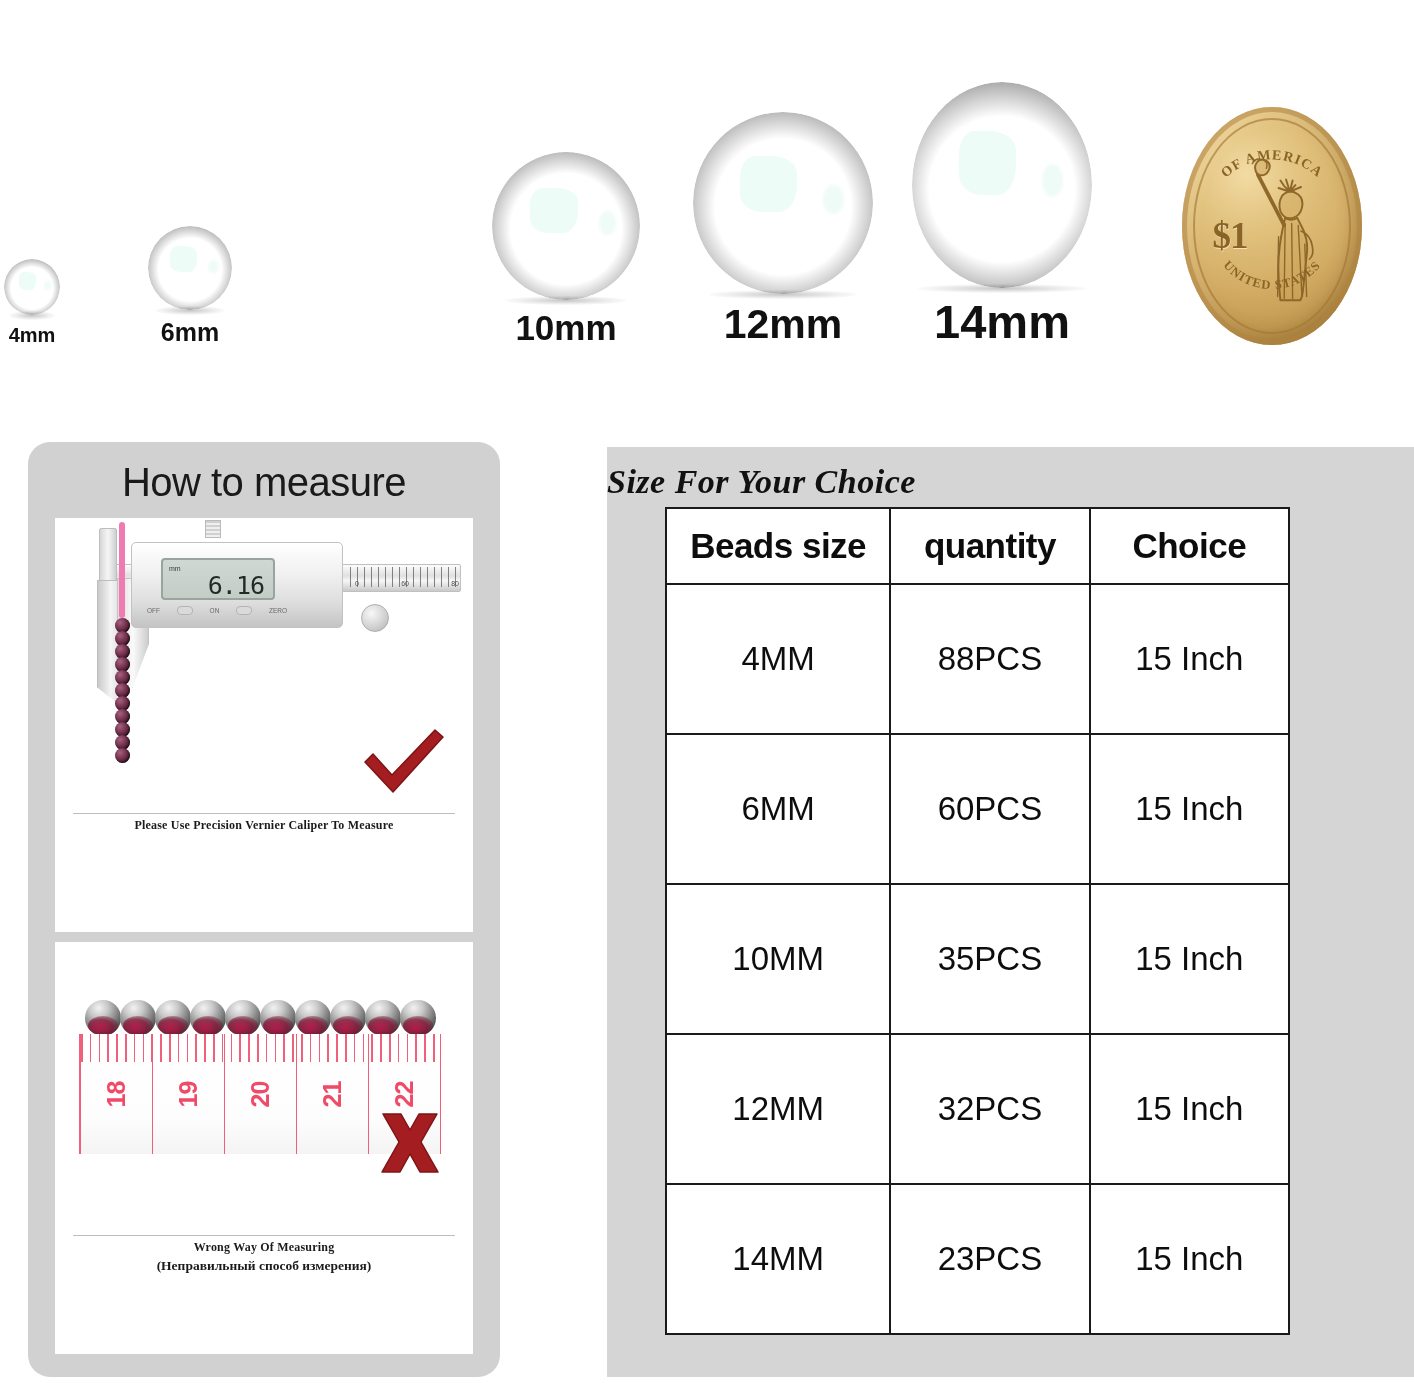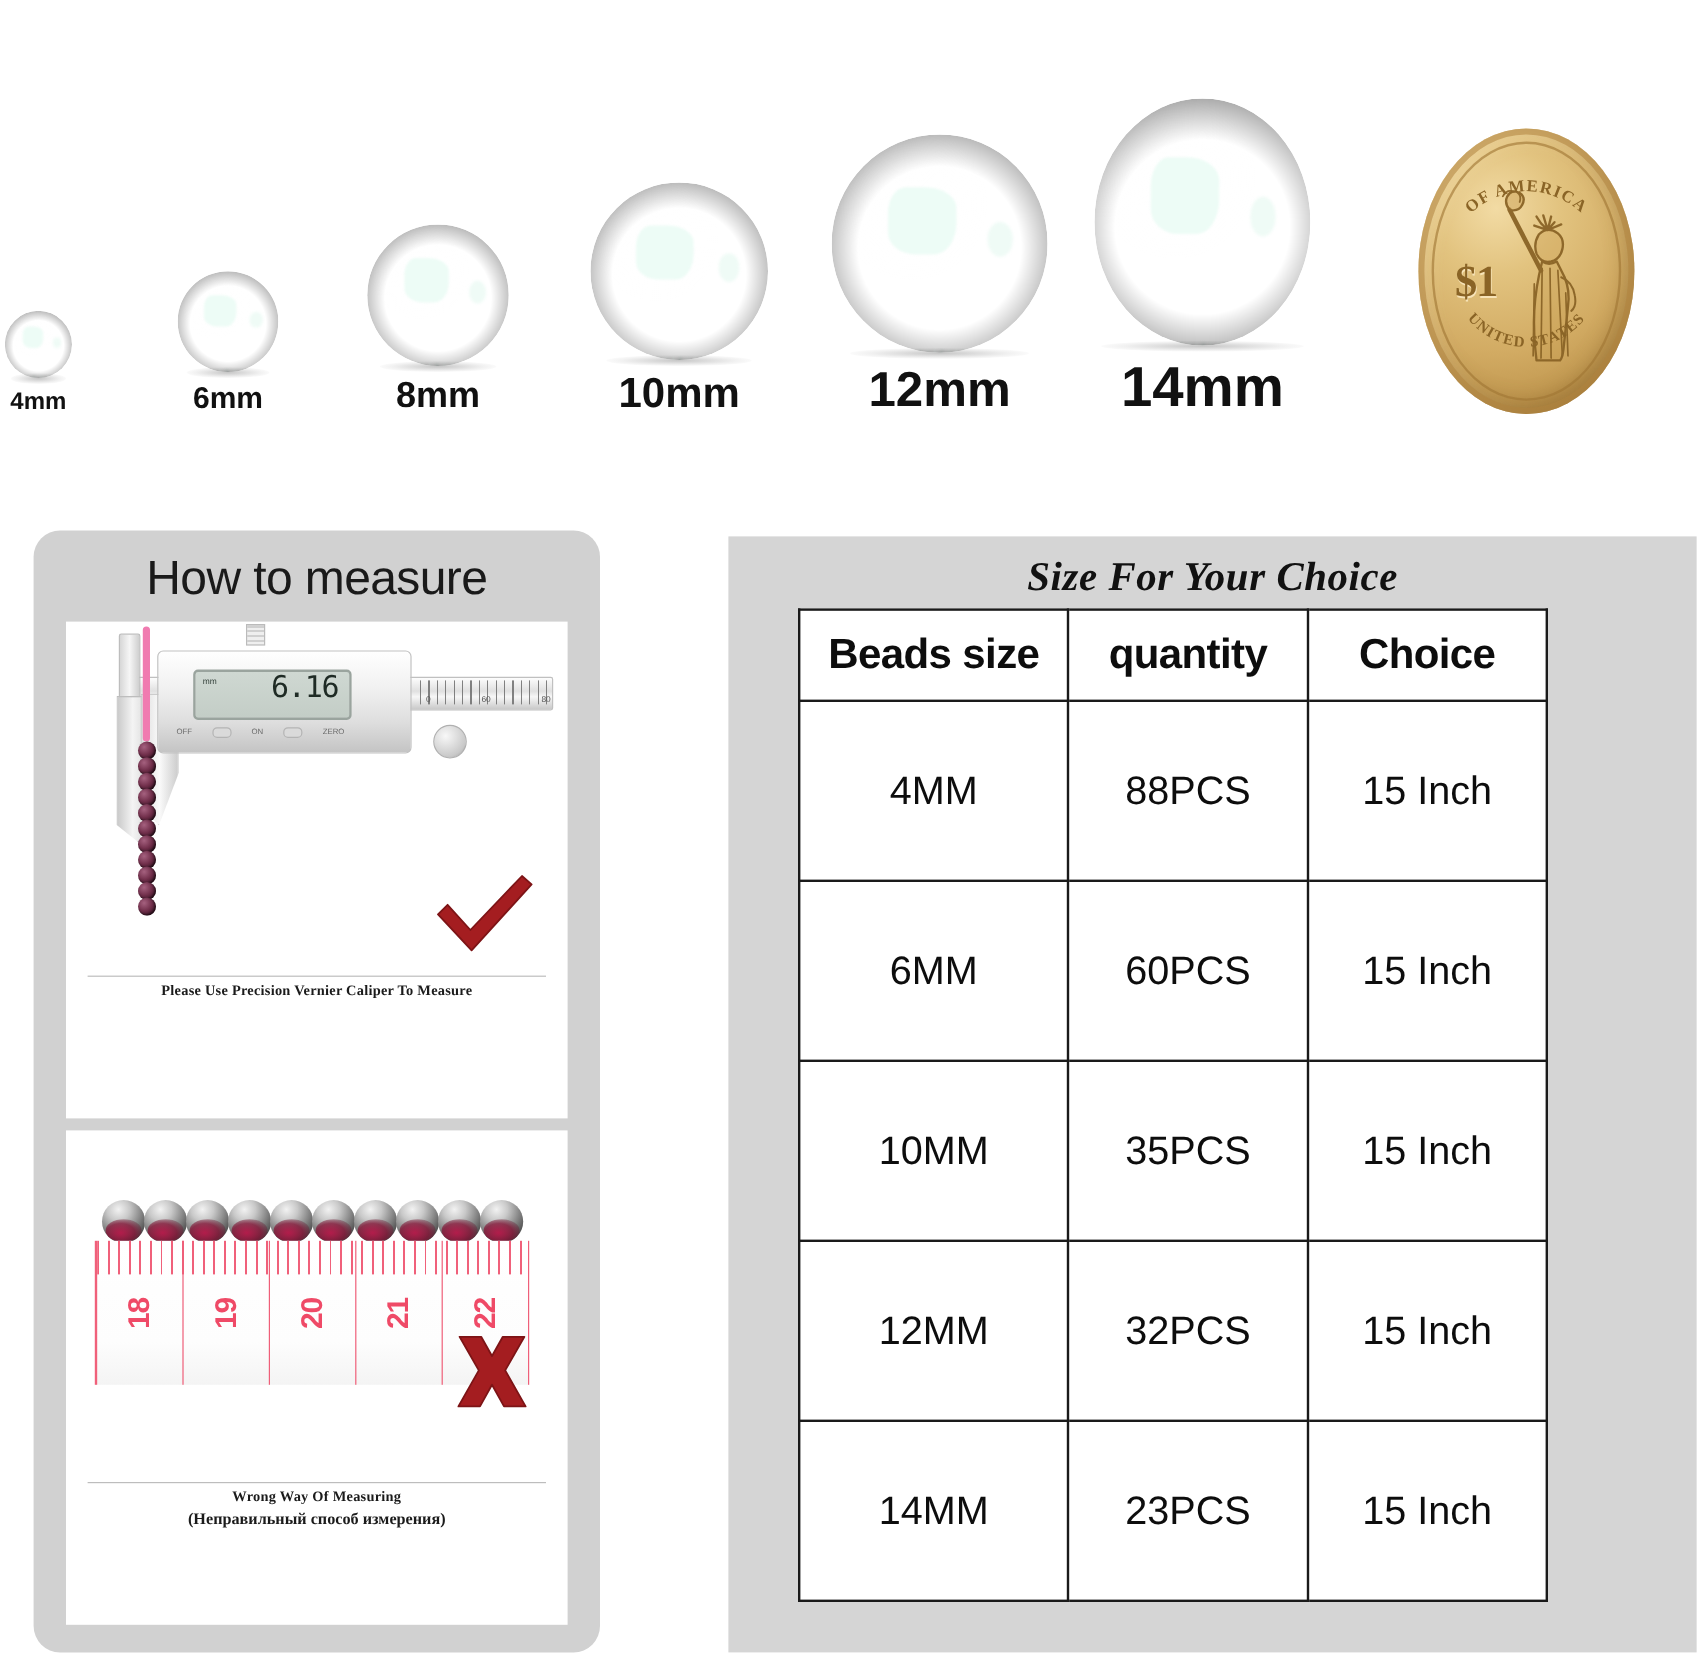--- a/index.html
+++ b/index.html
@@ -242,25 +242,25 @@
     position: absolute;
     left: 76px; top: 24px;
     width: 210px; height: 84px;
     background: linear-gradient(180deg,#ffffff 0%,#f0f0f0 38%,#dedede 70%,#c4c4c4 100%);
     border: 1px solid #c2c2c2;
     border-radius: 5px;
   }
   .cal-lcd {
     position: absolute;
     left: 106px; top: 40px;
-    width: 132px; height: 42px;
+    width: 114px; height: 42px;
     background: linear-gradient(180deg,#cfd8d2 0%,#c3cdc6 100%);
     border: 2px solid #9aa49e;
     border-radius: 4px;
-    display: flex; align-items: flex-start; justify-content: flex-end;
+    display: flex; align-items: flex-end; justify-content: flex-end;
     padding-right: 9px;
     box-sizing: border-box;
   }
   .cal-lcd-value {
     font-family: "DejaVu Sans Mono", monospace;
     font-size: 25px;
     color: #1f2b25;
     letter-spacing: -1px;
     line-height: 1;
   }
@@ -420,21 +420,21 @@
   #size-table-panel {
     position: absolute;
     left: 607px;
     top: 447px;
     width: 807px;
     height: 930px;
     background: #d5d5d5;
     box-sizing: border-box;
   }
   #size-table-title {
-    text-align: center;
+    text-align: left;
     font-family: "Liberation Serif", serif;
     font-style: italic;
     font-weight: bold;
     font-size: 34px;
     color: #111111;
     padding-top: 16px;
     letter-spacing: 0.5px;
   }
   #size-table {
     position: absolute;
@@ -483,30 +483,20 @@
     </div>
     <div class="size-item" style="left: 100px; width: 180px; bottom: 0px; padding-bottom: 0px;">
       <div class="bead-wrap" style="height: 84px; width: 180px;">
         <div class="bead-shadow" style="width: 68.88px;"></div>
         <div class="bead" style="width: 84px; height: 84px;">
           <div class="glint"></div>
           <div class="glint2"></div>
         </div>
       </div>
       <div class="size-label" style="font-size: 25px;">6mm</div>
-    </div>
-    <div class="size-item" style="left: 275px; width: 180px; bottom: 0px; padding-bottom: 0px;">
-      <div class="bead-wrap" style="height: 118px; width: 180px;">
-        <div class="bead-shadow" style="width: 96.76px;"></div>
-        <div class="bead" style="width: 118px; height: 118px;">
-          <div class="glint"></div>
-          <div class="glint2"></div>
-        </div>
-      </div>
-      <div class="size-label" style="font-size: 30px;">8mm</div>
     </div>
     <div class="size-item" style="left: 476px; width: 180px; bottom: 0px; padding-bottom: 0px;">
       <div class="bead-wrap" style="height: 148px; width: 180px;">
         <div class="bead-shadow" style="width: 121.36px;"></div>
         <div class="bead" style="width: 148px; height: 148px;">
           <div class="glint"></div>
           <div class="glint2"></div>
         </div>
       </div>
       <div class="size-label" style="font-size: 35px;">10mm</div>

